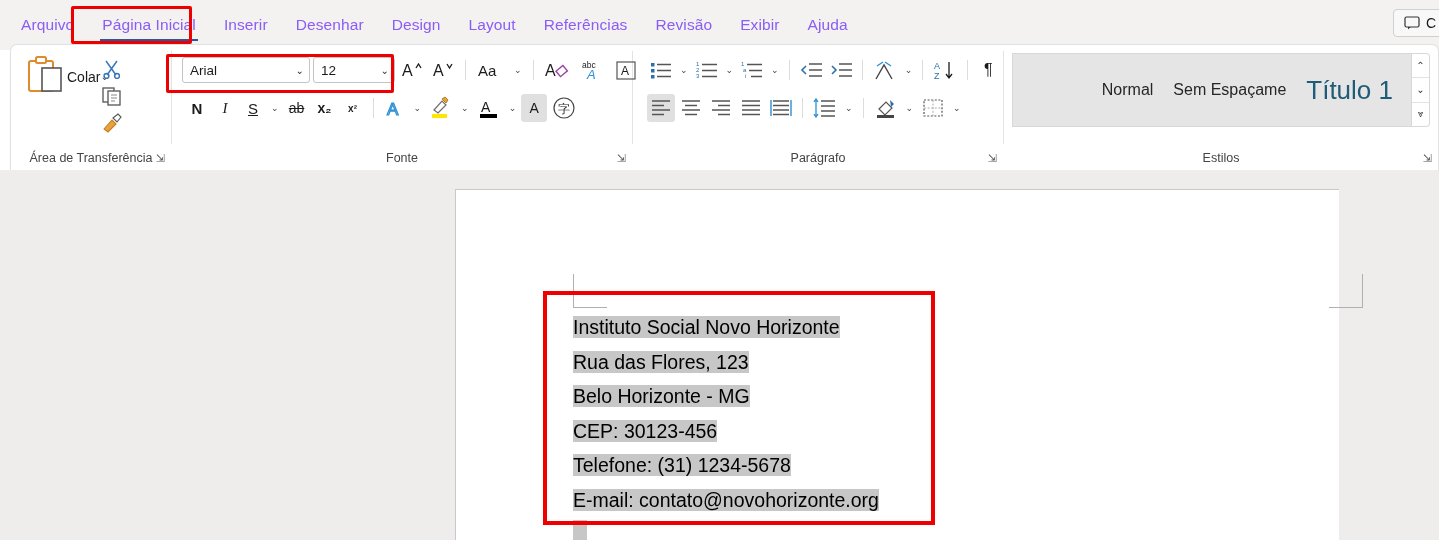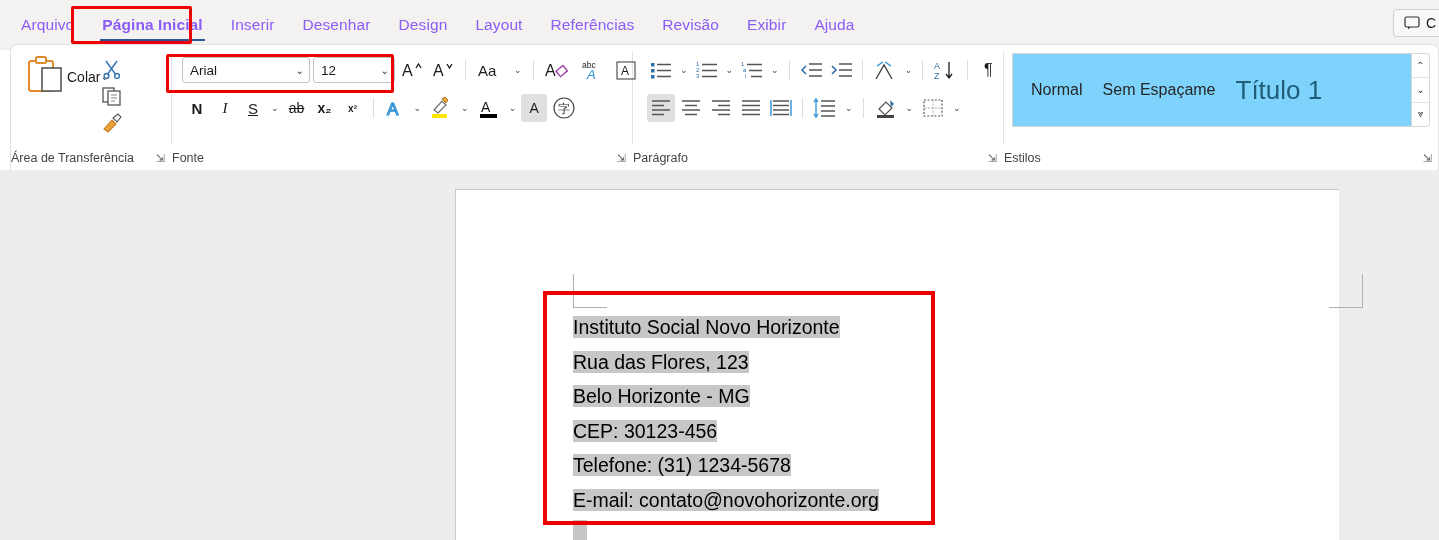--- a/index.html
+++ b/index.html
@@ -15,21 +15,21 @@
   .tabbar {
     position: absolute; top: 0; left: 0; width: 1439px; height: 50px;
     background: #f3f2f1;
     display: flex; align-items: center;
   }
   .tab {
     font-size: 15.5px; color: #8b5cf6; padding: 4px 14px;
     white-space: nowrap; position: relative; letter-spacing: .1px;
   }
   .tab:first-child { margin-left: 7px; }
-  .tab.active { font-weight: bold; }
+  .tab.active { font-weight: normal; }
   .tab.active::after {
     content: ""; position: absolute; left: 12px; right: 12px; bottom: -3px;
     height: 2.5px; background: #2b579a;
   }
   .tab-highlight {
     position: absolute; left: 71px; top: 6px; width: 121px; height: 38px;
     border: 3px solid #ee0000; border-radius: 2px; pointer-events: none;
   }
   .comment-btn {
     position: absolute; right: -8px; top: 9px;
@@ -44,21 +44,21 @@
     position: absolute; top: 44px; left: 10px; width: 1429px; height: 126px;
     background: #ffffff;
     border: 1px solid #e1e1e1; border-bottom: none;
     border-top-left-radius: 7px; border-top-right-radius: 7px;
     display: flex; align-items: stretch;
     box-shadow: 0 1px 2px rgba(0,0,0,.06);
   }
   .group { position: relative; display: flex; flex-direction: column; height: 100%; }
   .group-body { flex: 1; display: flex; align-items: flex-start; padding-top: 6px; }
   .group-label {
-    height: 24px; display: flex; align-items: center; justify-content: flex-start;
+    height: 24px; display: flex; align-items: center; justify-content: center;
     font-size: 12.5px; color: #444; position: relative;
   }
   .group-label .launcher {
     position: absolute; right: 6px; bottom: 5px;
     font-size: 11px; color: #555;
   }
   .divider { width: 1px; background: #e3e3e3; margin: 6px 0 26px 0; align-self: stretch; }
 
   
   .g-clip { width: 160px; }
@@ -104,21 +104,21 @@
   .g-para { width: 370px; }
   .g-para .group-body { flex-direction: column; padding: 0; padding-top: 9px; }
   .para-row1 { display: flex; align-items: center; gap: 2px; padding-left: 14px; height: 32px; }
   .para-row2 { display: flex; align-items: center; gap: 2px; padding-left: 14px; height: 34px; margin-top: 5px; }
 
   
   .g-styles { flex: 1; }
   .g-styles .group-body { padding: 8px 8px 0 8px; }
   .styles-gallery {
     flex: 1; height: 74px; border: 1px solid #d8d8d8; border-radius: 0;
-    background: #7dd3fc; display: flex; align-items: center; justify-content: flex-start;
+    background: #e5e5e5; display: flex; align-items: center; justify-content: flex-end;
     padding: 0 8px; position: relative;
   }
   .style-item { font-size: 16px; color: #262626; white-space: nowrap; padding: 6px 10px; }
   .style-item.heading { font-size: 26px; color: #1f5c77; font-weight: normal; }
   .styles-scroll {
     width: 18px; height: 74px; border: 1px solid #d8d8d8; border-left: none;
     border-radius: 0 4px 4px 0; background: #fff;
     display: flex; flex-direction: column;
   }
   .ss-btn {

